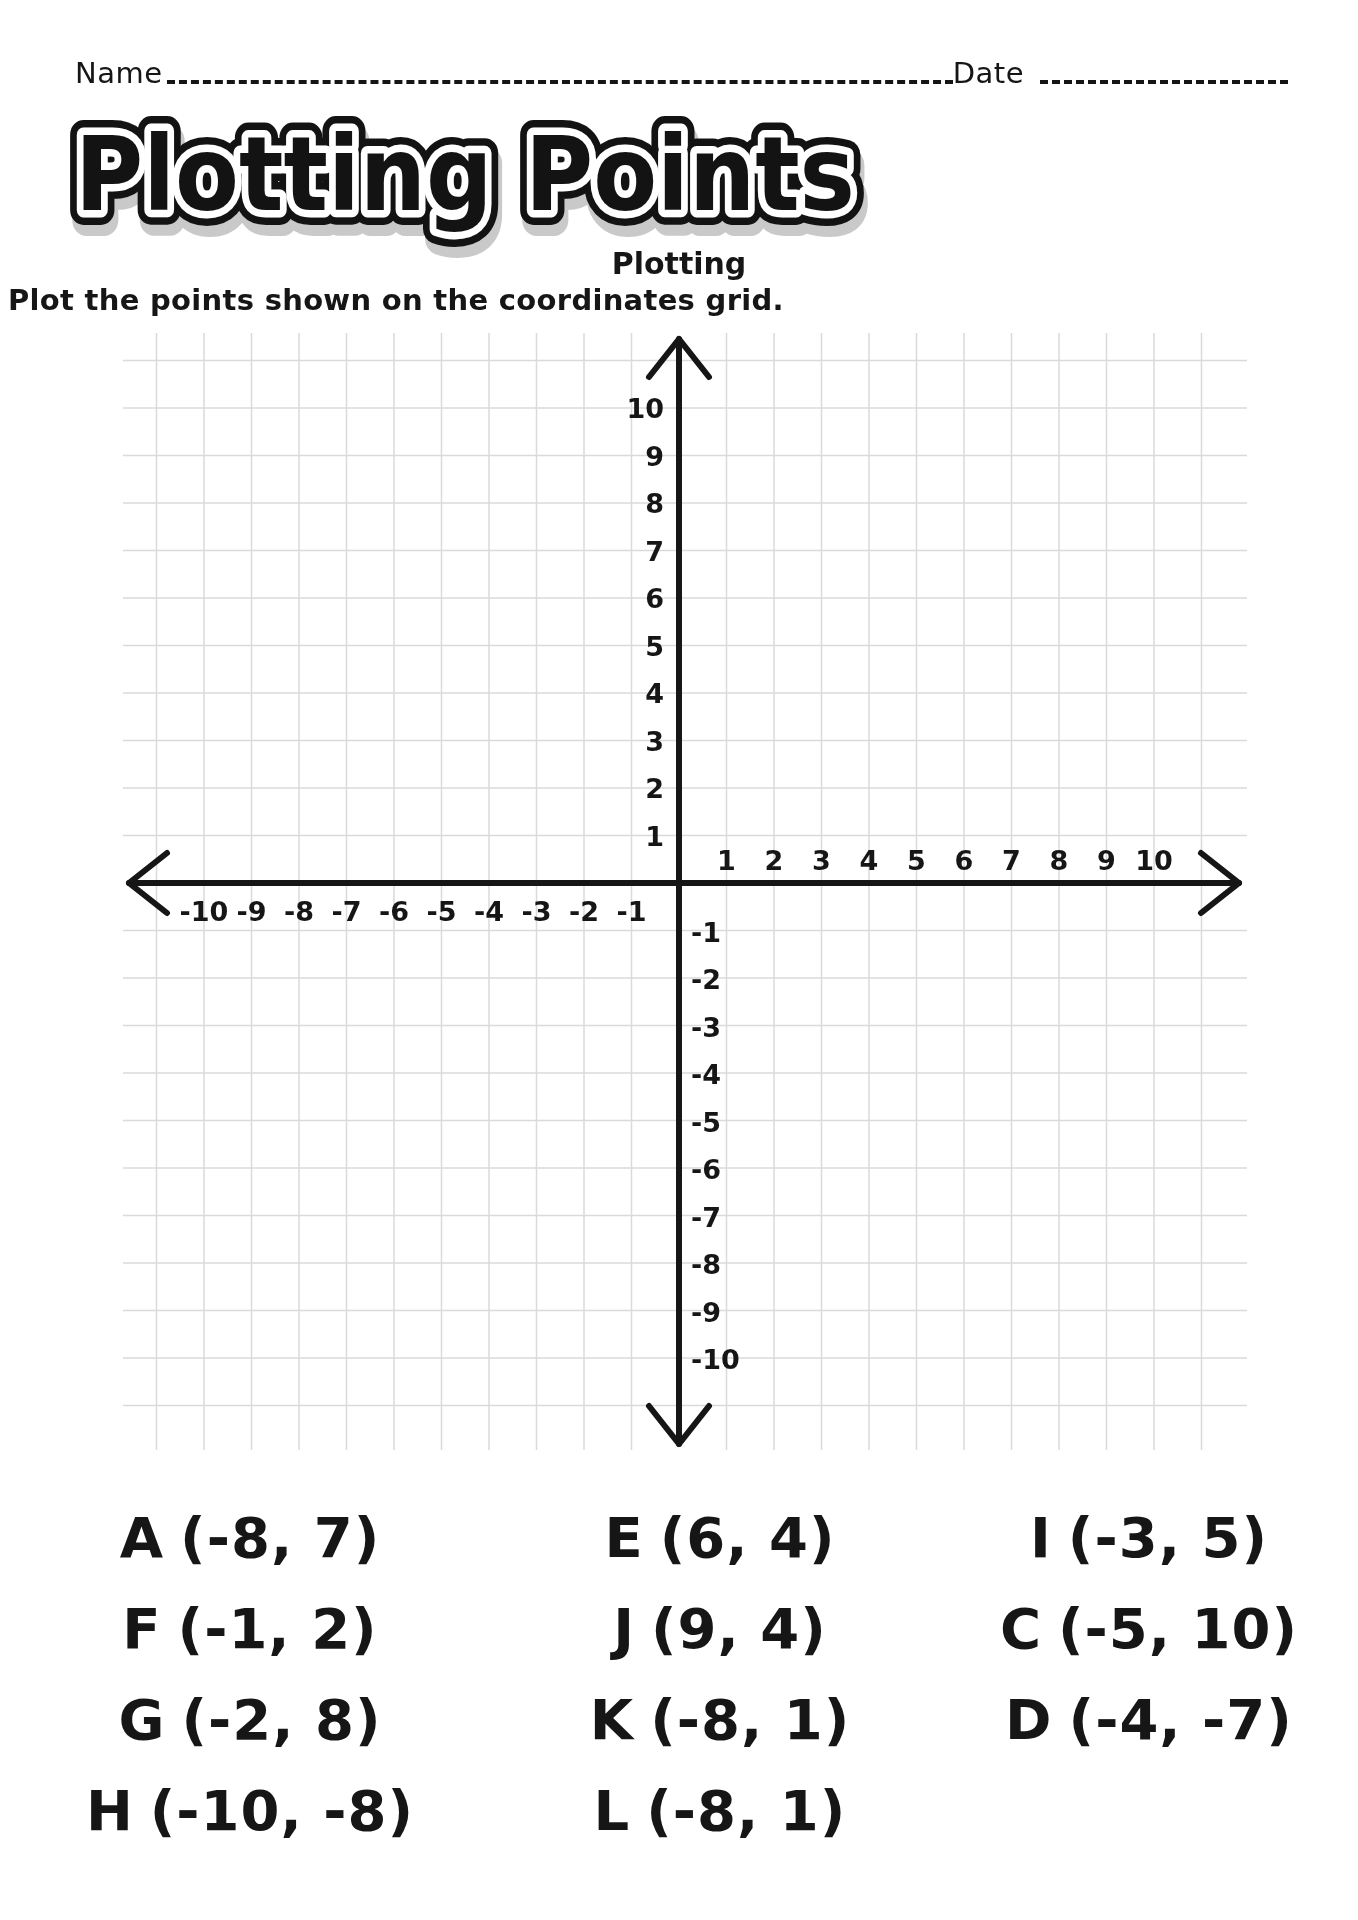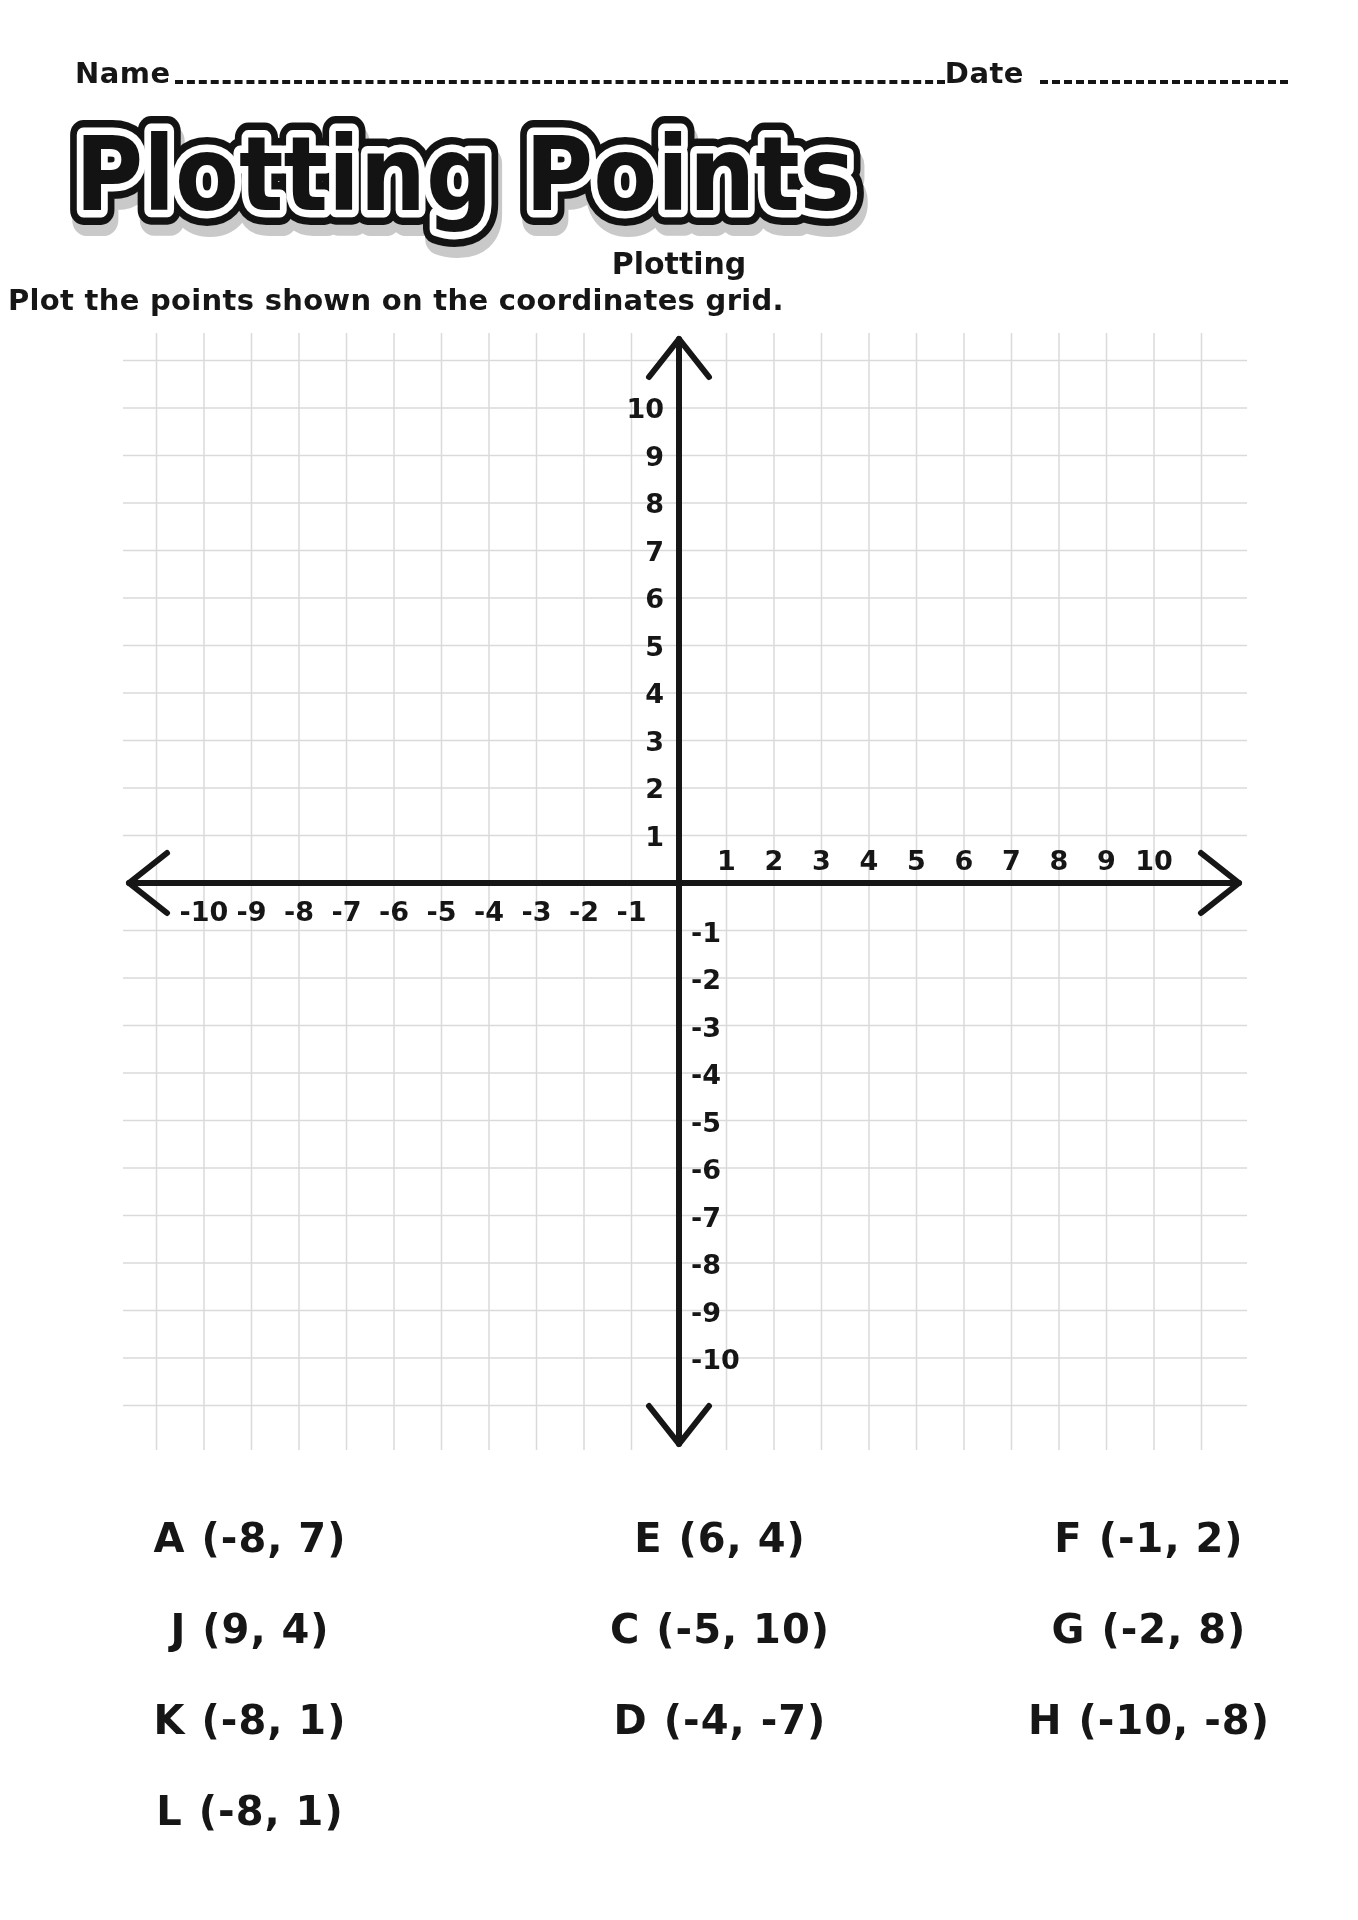--- a/index.html
+++ b/index.html
@@ -4,21 +4,21 @@
 <style>
   html,body{margin:0;padding:0;}
   body{
     width:1358px;height:1920px;position:relative;background:#ffffff;
     font-family:"DejaVu Sans",sans-serif;color:#161616;overflow:hidden;
   }
   
   .name-row{
     position:absolute;top:56px;left:75px;right:70px;
     display:flex;align-items:flex-end;
-    font-size:29px;font-weight:700;letter-spacing:.5px;line-height:1.2;
+    font-size:29px;font-weight:400;letter-spacing:.5px;line-height:1.2;
   }
   .dash{border-bottom:4px dashed #151515;align-self:flex-end;margin-bottom:7px;}
   .line-name{flex:1;margin-left:4px;}
   .date-lbl{}
   .line-date{width:248px;margin-left:16px;}
   
   .title-wrap{position:absolute;top:86px;left:0;width:100%;text-align:left;}
   .title-svg{display:inline-block;overflow:visible;}
   .bubble{
     font-family:"DejaVu Sans",sans-serif;font-weight:bold;font-size:104px;
@@ -34,21 +34,21 @@
   
   .plane-wrap{position:absolute;top:333px;left:123px;width:1124px;height:1117px;}
   #plane{width:100%;height:100%;display:block;}
   .gridline{stroke:#dadada;stroke-width:1.5;}
   .axis{stroke:#161616;stroke-width:6;fill:none;stroke-linecap:round;stroke-linejoin:round;}
   .tick{font-size:27px;font-weight:600;fill:#161616;font-family:"DejaVu Sans",sans-serif;}
   
   .points-grid{
     position:absolute;top:1492px;left:0;width:1358px;
     display:grid;grid-template-columns:500px 440px 418px;grid-auto-rows:91px;
-    align-items:center;font-size:40px;font-weight:600;
+    align-items:center;font-size:56px;font-weight:600;
   }
   .point-item{text-align:center;letter-spacing:1px;white-space:nowrap;}
   .point-coords{margin-left:16px;}
 </style>
 </head>
 <body>
 
 <div>
 
   <div class="name-row">
@@ -160,20 +160,21 @@
         <text class="tick" x="568" y="893.5" text-anchor="start">-7</text>
         <text class="tick" x="568" y="941" text-anchor="start">-8</text>
         <text class="tick" x="568" y="988.5" text-anchor="start">-9</text>
         <text class="tick" x="568" y="1036" text-anchor="start">-10</text>
       </svg>
   </div>
 
   <div class="points-grid" id="points-grid">
       <div class="point-item"><span>A</span><span class="point-coords">(-8, 7)</span></div>
       <div class="point-item"><span>E</span><span class="point-coords">(6, 4)</span></div>
+      <div class="point-item"><span>I</span><span class="point-coords">(-3, 5)</span></div>
       <div class="point-item"><span>F</span><span class="point-coords">(-1, 2)</span></div>
       <div class="point-item"><span>J</span><span class="point-coords">(9, 4)</span></div>
       <div class="point-item"><span>C</span><span class="point-coords">(-5, 10)</span></div>
       <div class="point-item"><span>G</span><span class="point-coords">(-2, 8)</span></div>
       <div class="point-item"><span>K</span><span class="point-coords">(-8, 1)</span></div>
       <div class="point-item"><span>D</span><span class="point-coords">(-4, -7)</span></div>
       <div class="point-item"><span>H</span><span class="point-coords">(-10, -8)</span></div>
       <div class="point-item"><span>L</span><span class="point-coords">(-8, 1)</span></div>
     </div>
 

